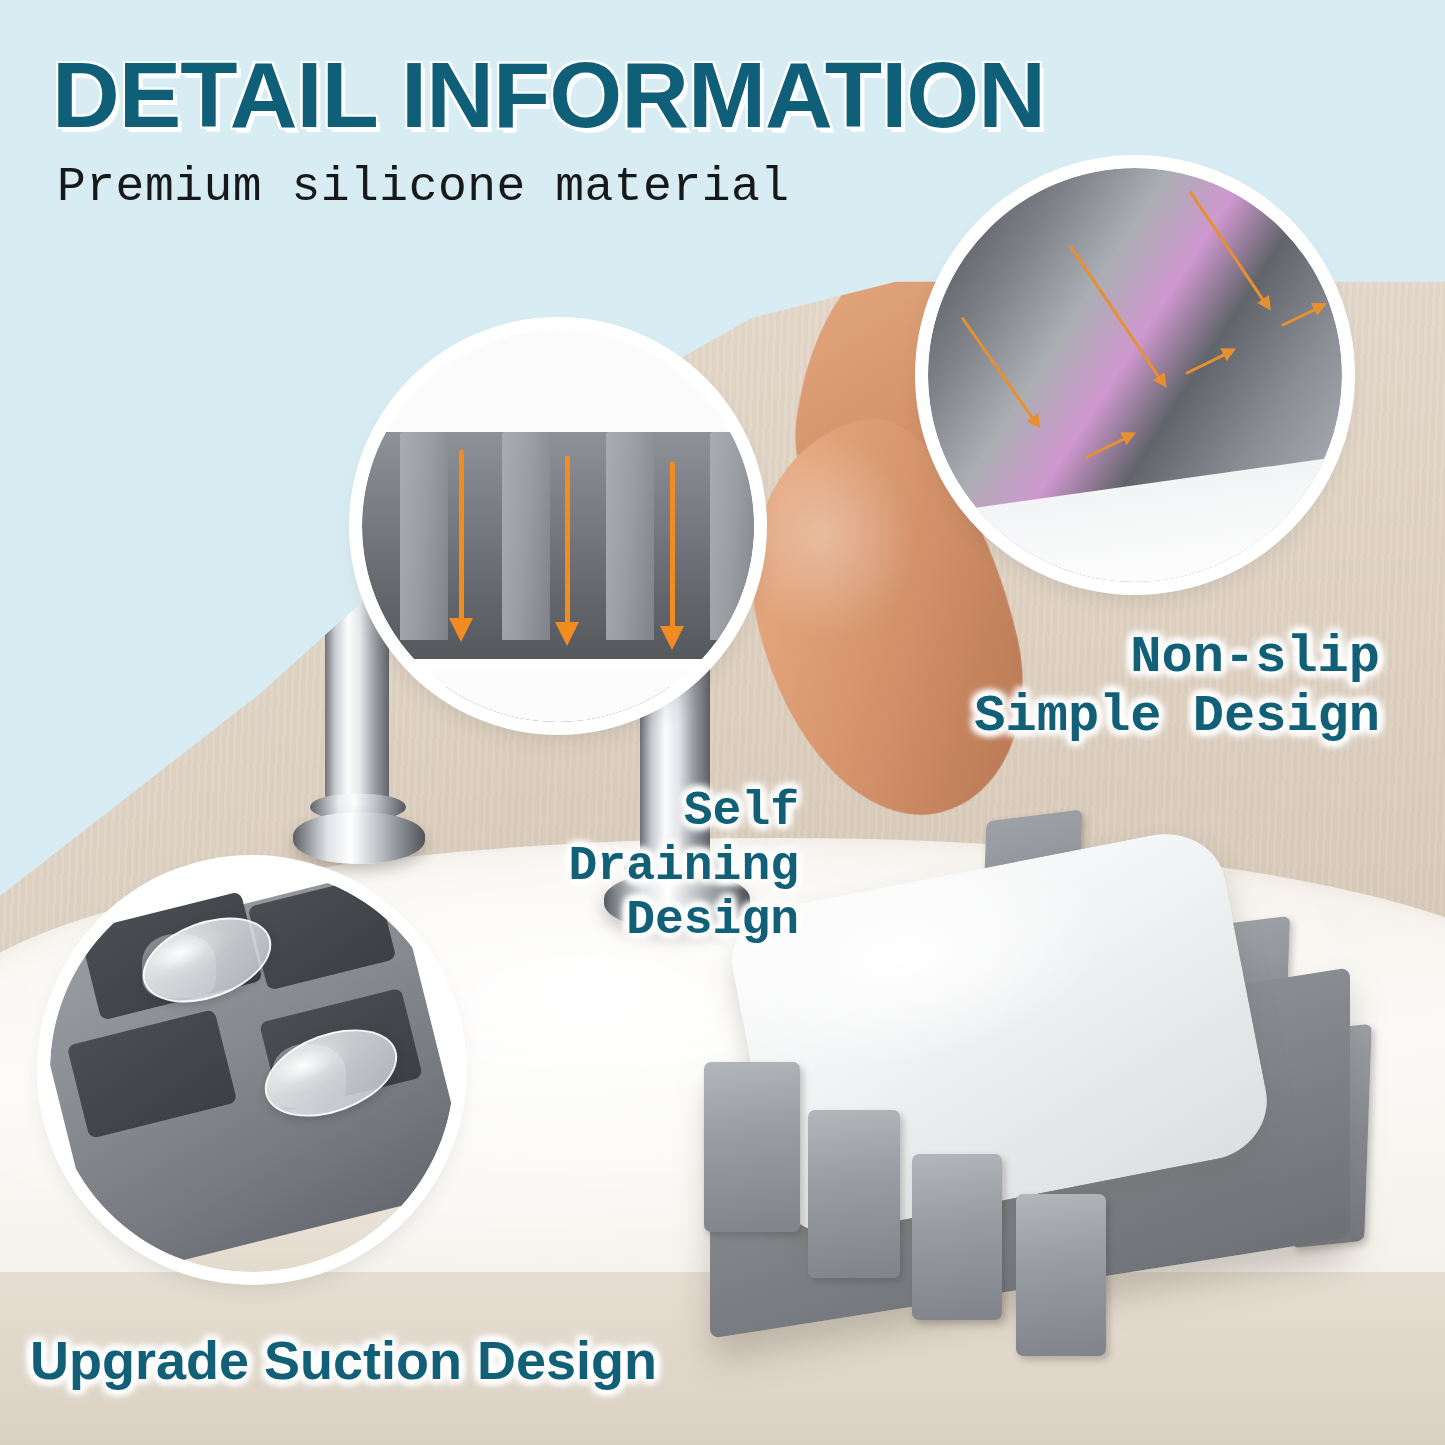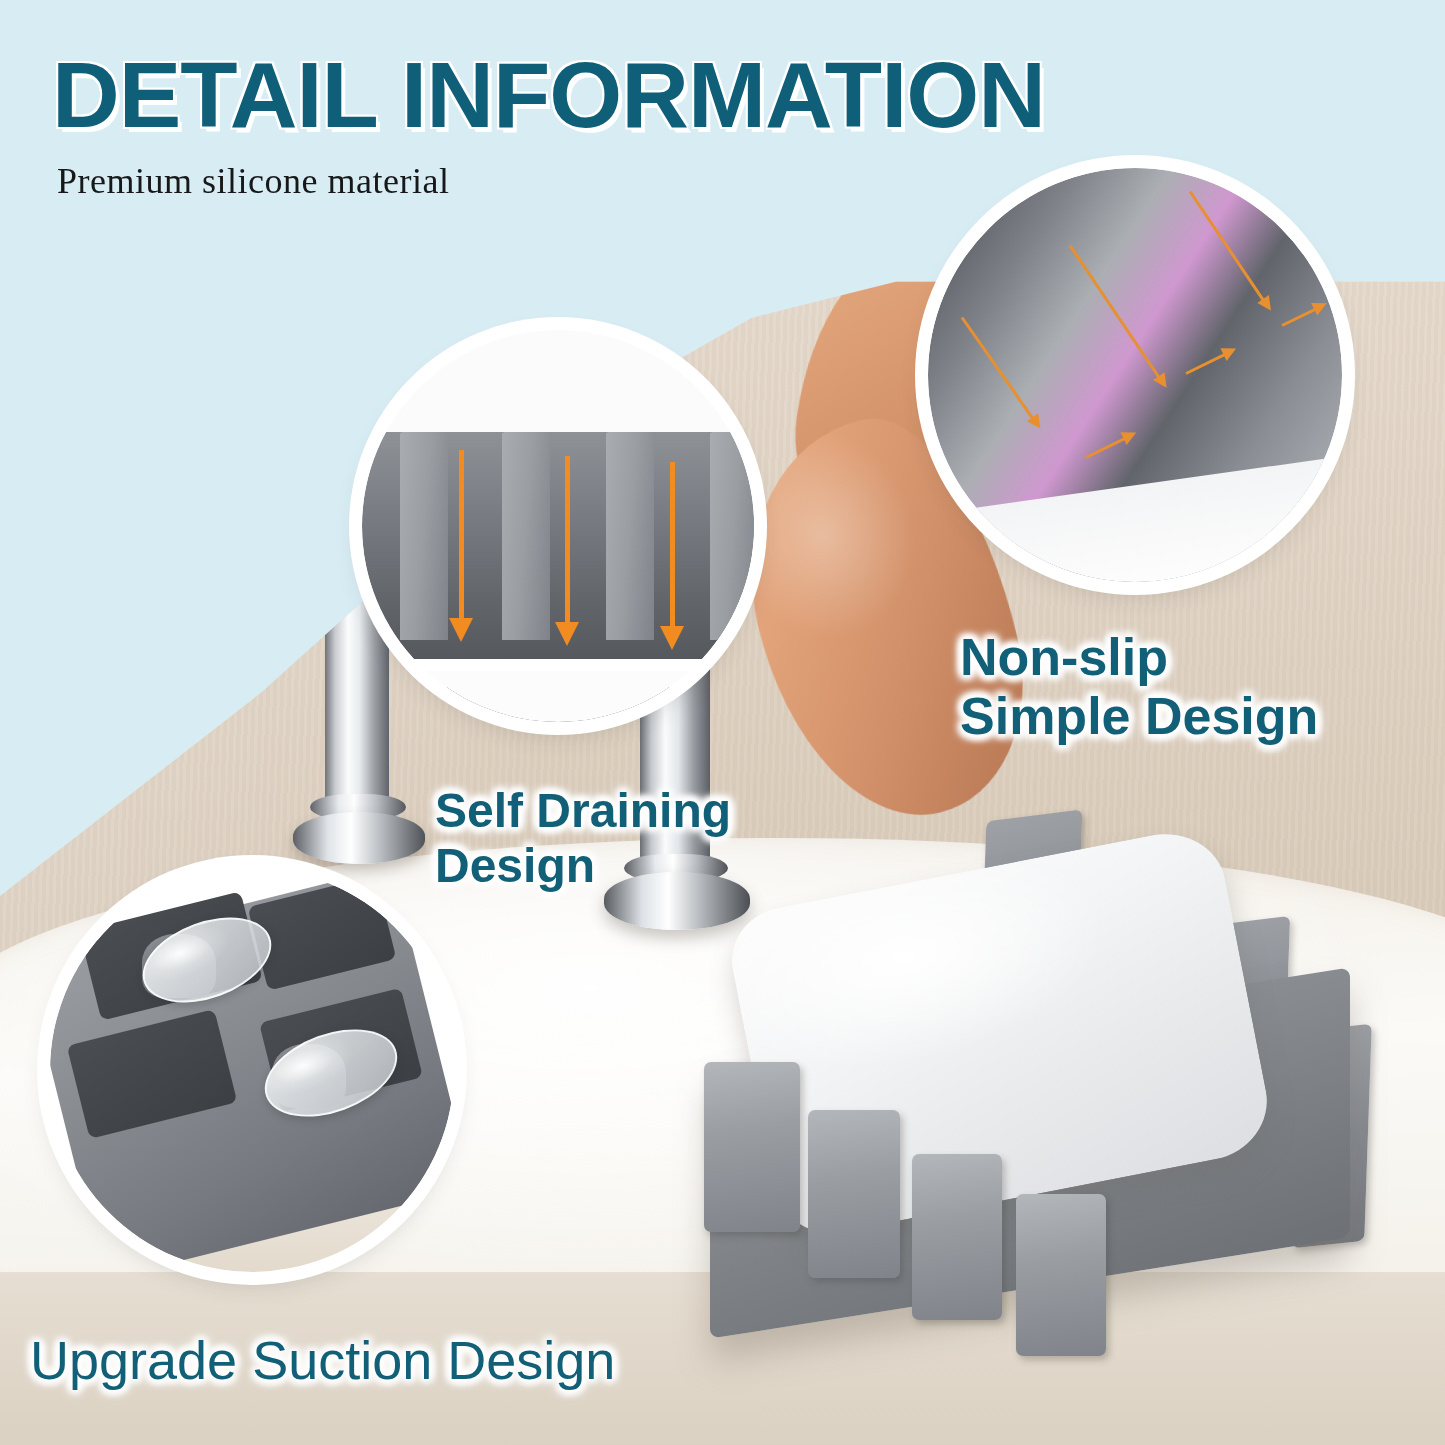--- a/index.html
+++ b/index.html
@@ -238,49 +238,49 @@
     transform: scaleX(1.02);
     transform-origin: left center;
     text-shadow:
       2px 2px 0 #ffffff, -2px 2px 0 #ffffff, 2px -2px 0 #ffffff, -2px -2px 0 #ffffff,
       4px 5px 0 rgba(255,255,255,.95);
     white-space: nowrap;
   }
   .subtitle {
     position: absolute;
     left: 57px; top: 160px;
-    font-size: 36px;
+    font-size: 48px;
     font-weight: 300;
     color: #17181a;
-    font-family: Liberation Serif, serif;
+    font-family: Liberation Mono, monospace;
     letter-spacing: .5px;
     white-space: nowrap;
   }
   .callout-label {
     position: absolute;
     color: #125F78;
     font-weight: 600;
-    font-family: Liberation Sans, sans-serif;
+    font-family: Liberation Mono, monospace;
     line-height: 1.14;
-    text-align: left;
+    text-align: right;
     white-space: pre-line;
     text-shadow:
       0 0 10px #ffffff, 0 0 10px #ffffff,
       3px 0 7px #ffffff, -3px 0 7px #ffffff,
       0 3px 7px #ffffff, 0 -3px 7px #ffffff,
       4px 4px 8px #ffffff, -4px -4px 8px #ffffff,
       4px -4px 8px #ffffff, -4px 4px 8px #ffffff;
   }
   .lbl-nonslip { left: 960px; top: 628px; width: 420px; font-size: 52px; }
   .lbl-selfdrain { left: 404px; top: 784px; width: 364px; font-size: 48px; margin-left: 31px; }
   .lbl-suction {
     left: 30px; top: 1330px; width: 640px; font-size: 54px;
     text-align: left;
     font-family: "Liberation Sans Narrow", "Liberation Sans", sans-serif;
-    font-weight: 400;
+    font-weight: 700;
   }
 </style>
 </head>
 <body>
 
 <div id="stage">
 
   <div class="bg-photo">
     <div class="bg-wall"></div>
     <div class="hand2"></div>

